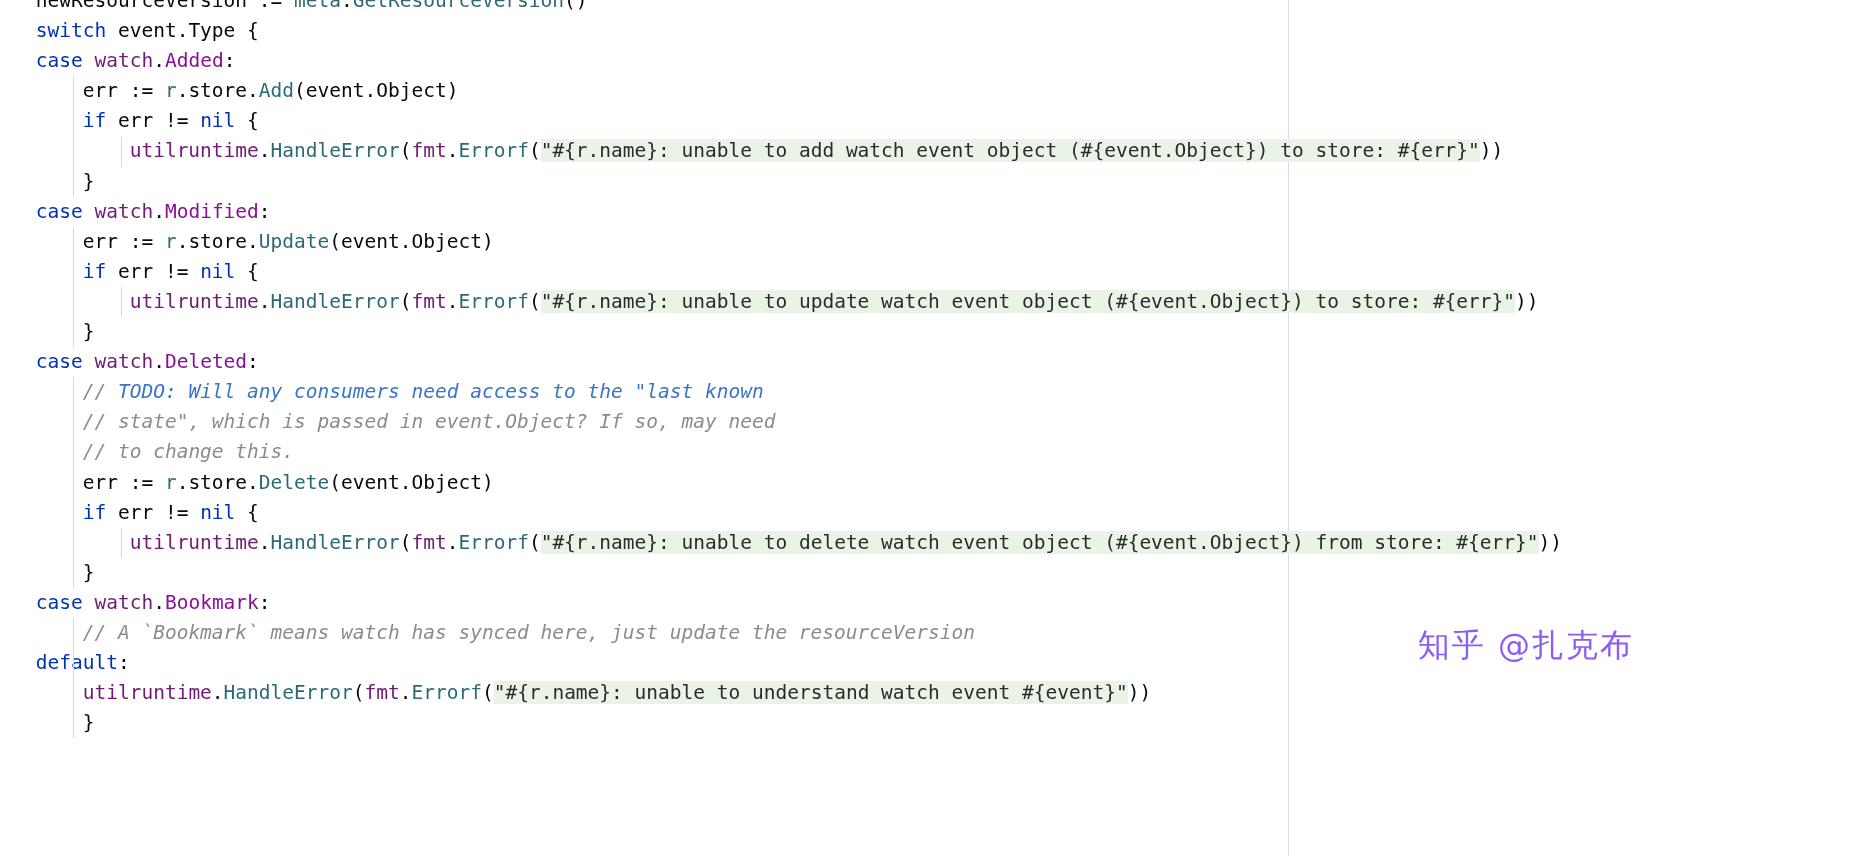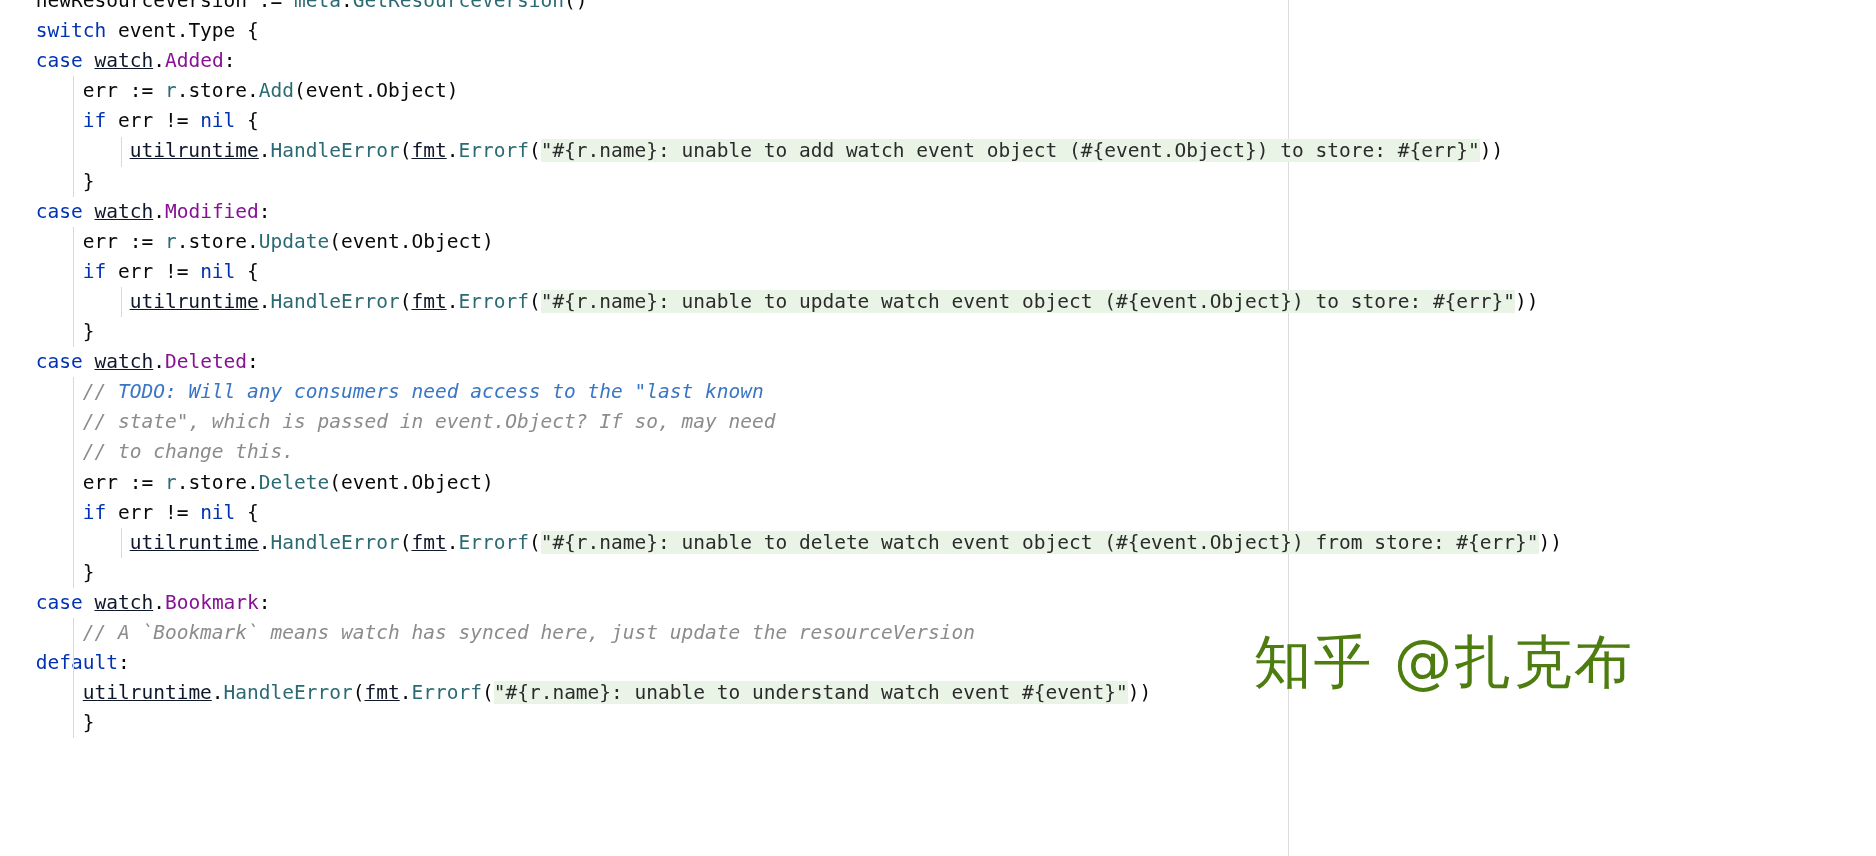--- a/index.html
+++ b/index.html
@@ -39,37 +39,37 @@
   }
   
   .guide{
     position:absolute;
     width:1px;
     background:#d8d8d8;
     pointer-events:none;
   }
   
   .kw   {color:#0033b3;}
-  .pkg  {color:#0f172a;text-decoration:underline;}
+  .pkg  {color:#701a75;}
   .recv {color:#2b6a73;}
   .prop {color:#871094;}
   .fn   {color:#2b6a73;}
   .plain{color:#080808;}
   .str  {color:#2b2b2b;background:#e9f4e6;}
   .cmt  {color:#8c8c8c;font-style:italic;}
   .todo {color:#3a76c4;font-style:italic;text-align:center;}
 
   
   .watermark{
     position:absolute;
     right:22px;
     top:624px;
     font-family:"DejaVu Sans","Liberation Sans",sans-serif;
-    font-size:58px;
-    color:#4d7c0f;
+    font-size:32px;
+    color:#8b5cf6;
     letter-spacing:2px;
     user-select:none;
     white-space:nowrap;
   }
 </style>
 </head>
 <body>
 
 <div id="editor">
 

